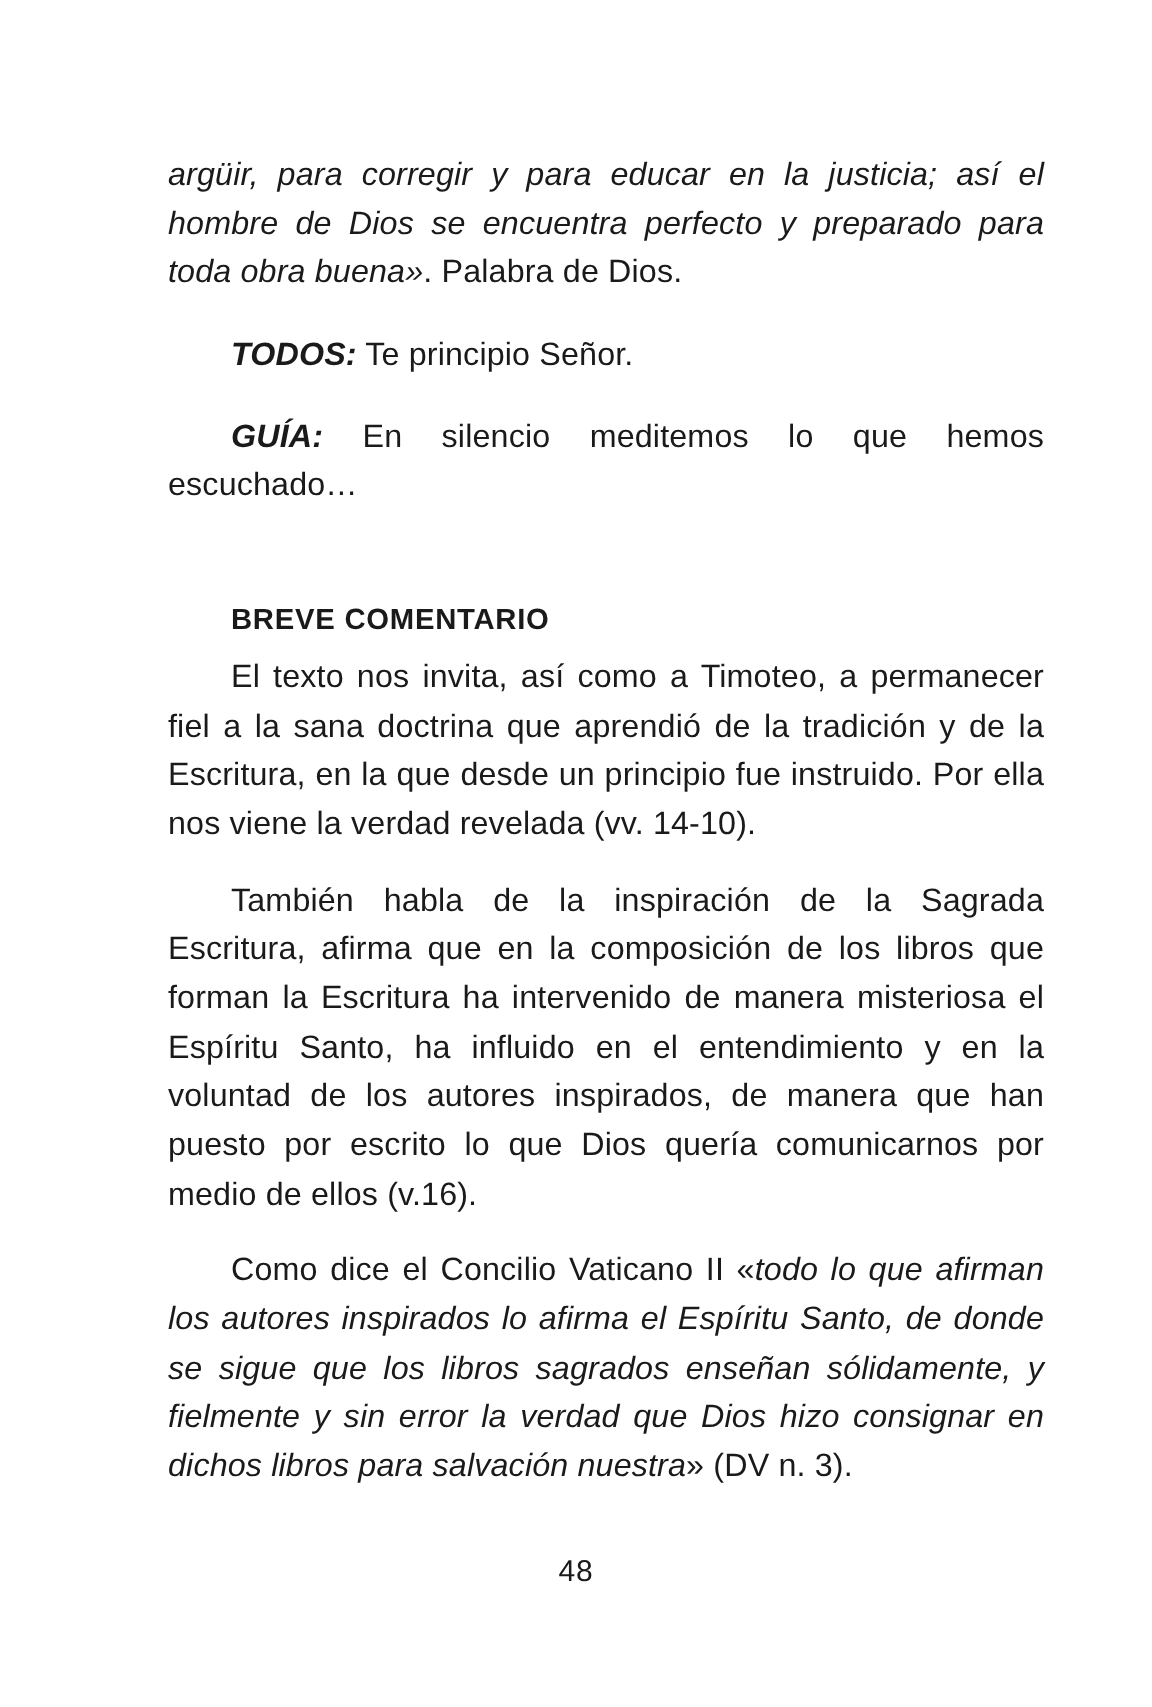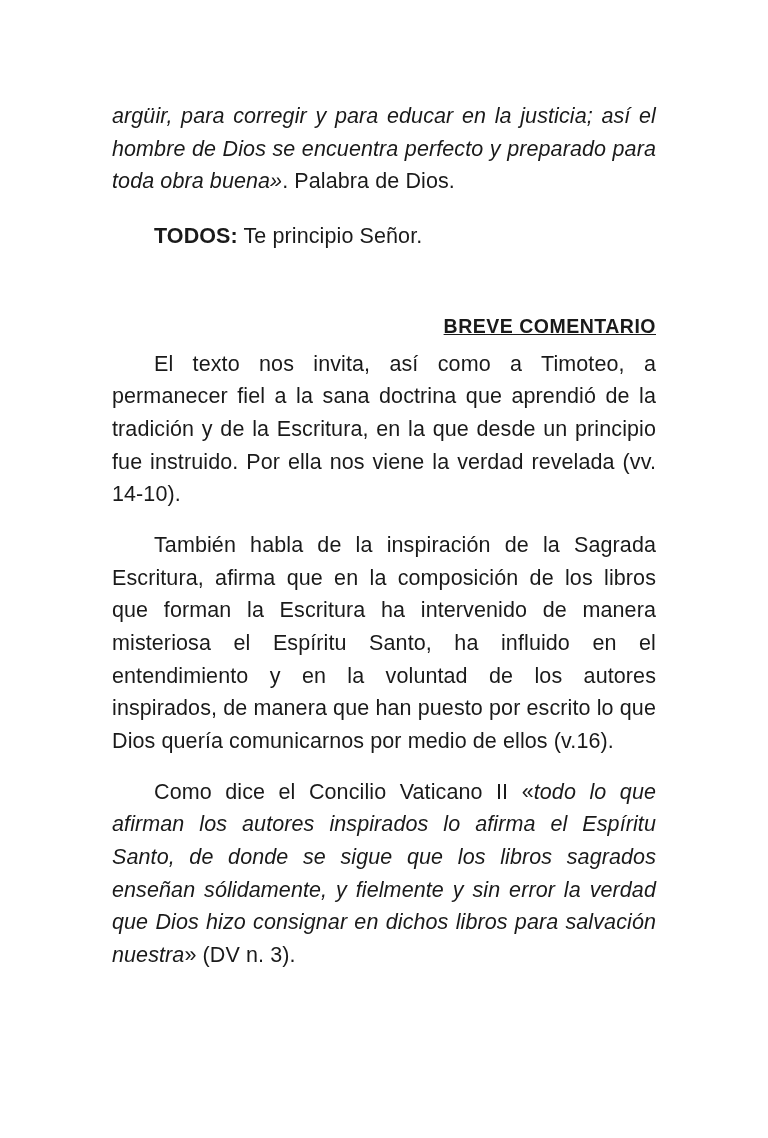--- a/index.html
+++ b/index.html
@@ -12,49 +12,49 @@
     background: #ffffff;
     font-family: "Liberation Sans", sans-serif;
     color: #1a1a1a;
     overflow: hidden;
   }
   .page {
     position: relative;
     width: 768px;
     height: 1138px;
     box-sizing: border-box;
-    padding: 100px 112px 0 112px;
+    padding: 100px 72px 0 112px;
   }
   .block {
     font-size: 21.5px;
     line-height: 1.52;
     text-align: justify;
     text-justify: inter-word;
     margin: 0 0 4px 0;
     letter-spacing: 0.1px;
   }
   .italic {
     font-style: italic;
   }
   .indent {
     text-indent: 42px;
   }
   .spaced {
     margin-top: 22px;
   }
   .lead {
     font-weight: bold;
+    font-style: italic;
   }
   .section-title {
     font-size: 19.5px;
     font-weight: bold;
     letter-spacing: 0.5px;
     margin: 62px 0 10px 42px;
-    text-align: right;
-    text-decoration: underline;
+    text-align: left;
   }
   .para {
     margin-top: 18px;
   }
   .folio {
     position: absolute;
     left: 0;
     right: 0;
     bottom: 78px;
     text-align: center;
@@ -64,23 +64,25 @@
 </style>
 </head>
 <body>
 
 <div class="page">
 
   <p class="block"><span class="italic">argüir, para corregir y para educar en la justicia; así el hombre de Dios se encuentra perfecto y preparado para toda obra buena»</span><span>. Palabra de Dios.</span></p>
 
   <p class="block indent spaced"><span class="lead">TODOS:</span><span> Te principio Señor.</span></p>
 
+  <p class="block indent spaced"><span class="lead">GUÍA:</span><span> En silencio meditemos lo que hemos escuchado…</span></p>
 
   <h2 class="section-title">BREVE COMENTARIO</h2>
 
   <p class="block indent">El texto nos invita, así como a Timoteo, a permanecer fiel a la sana doctrina que aprendió de la tradición y de la Escritura, en la que desde un principio fue instruido. Por ella nos viene la verdad revelada (vv. 14-10).</p>
 
   <p class="block indent para">También habla de la inspiración de la Sagrada Escritura, afirma que en la composición de los libros que forman la Escritura ha intervenido de manera misteriosa el Espíritu Santo, ha influido en el entendimiento y en la voluntad de los autores inspirados, de manera que han puesto por escrito lo que Dios quería comunicarnos por medio de ellos (v.16).</p>
 
   <p class="block indent para"><span>Como dice el Concilio Vaticano II «</span><span class="italic">todo lo que afirman los autores inspirados lo afirma el Espíritu Santo, de donde se sigue que los libros sagrados enseñan sólidamente, y fielmente y sin error la verdad que Dios hizo consignar en dichos libros para salvación nuestra</span><span>» (DV n. 3).</span></p>
 
+  <div class="folio">48</div>
 
 </div>
 
 </body></html>

